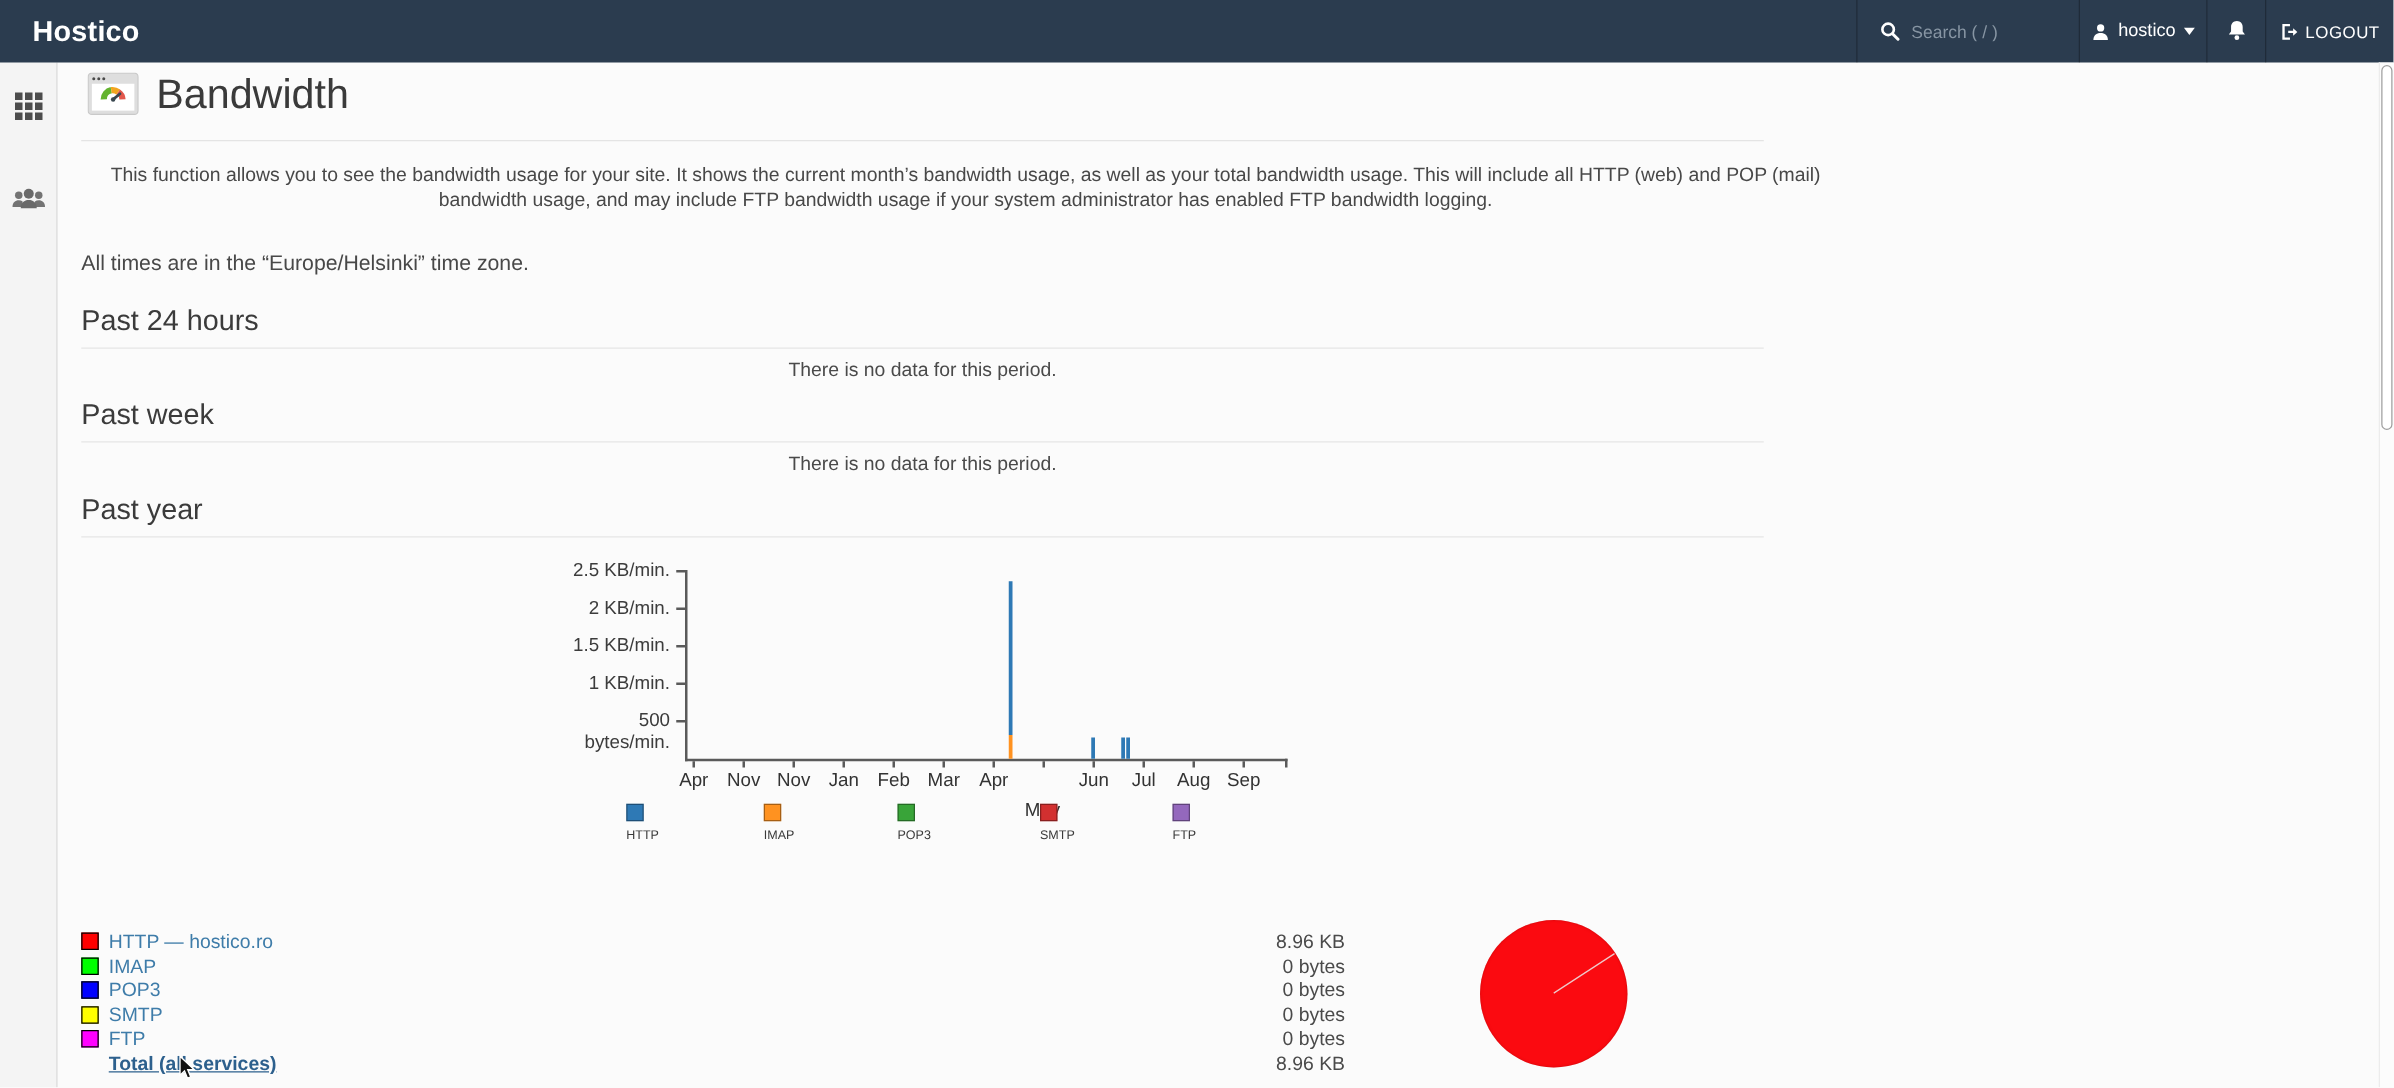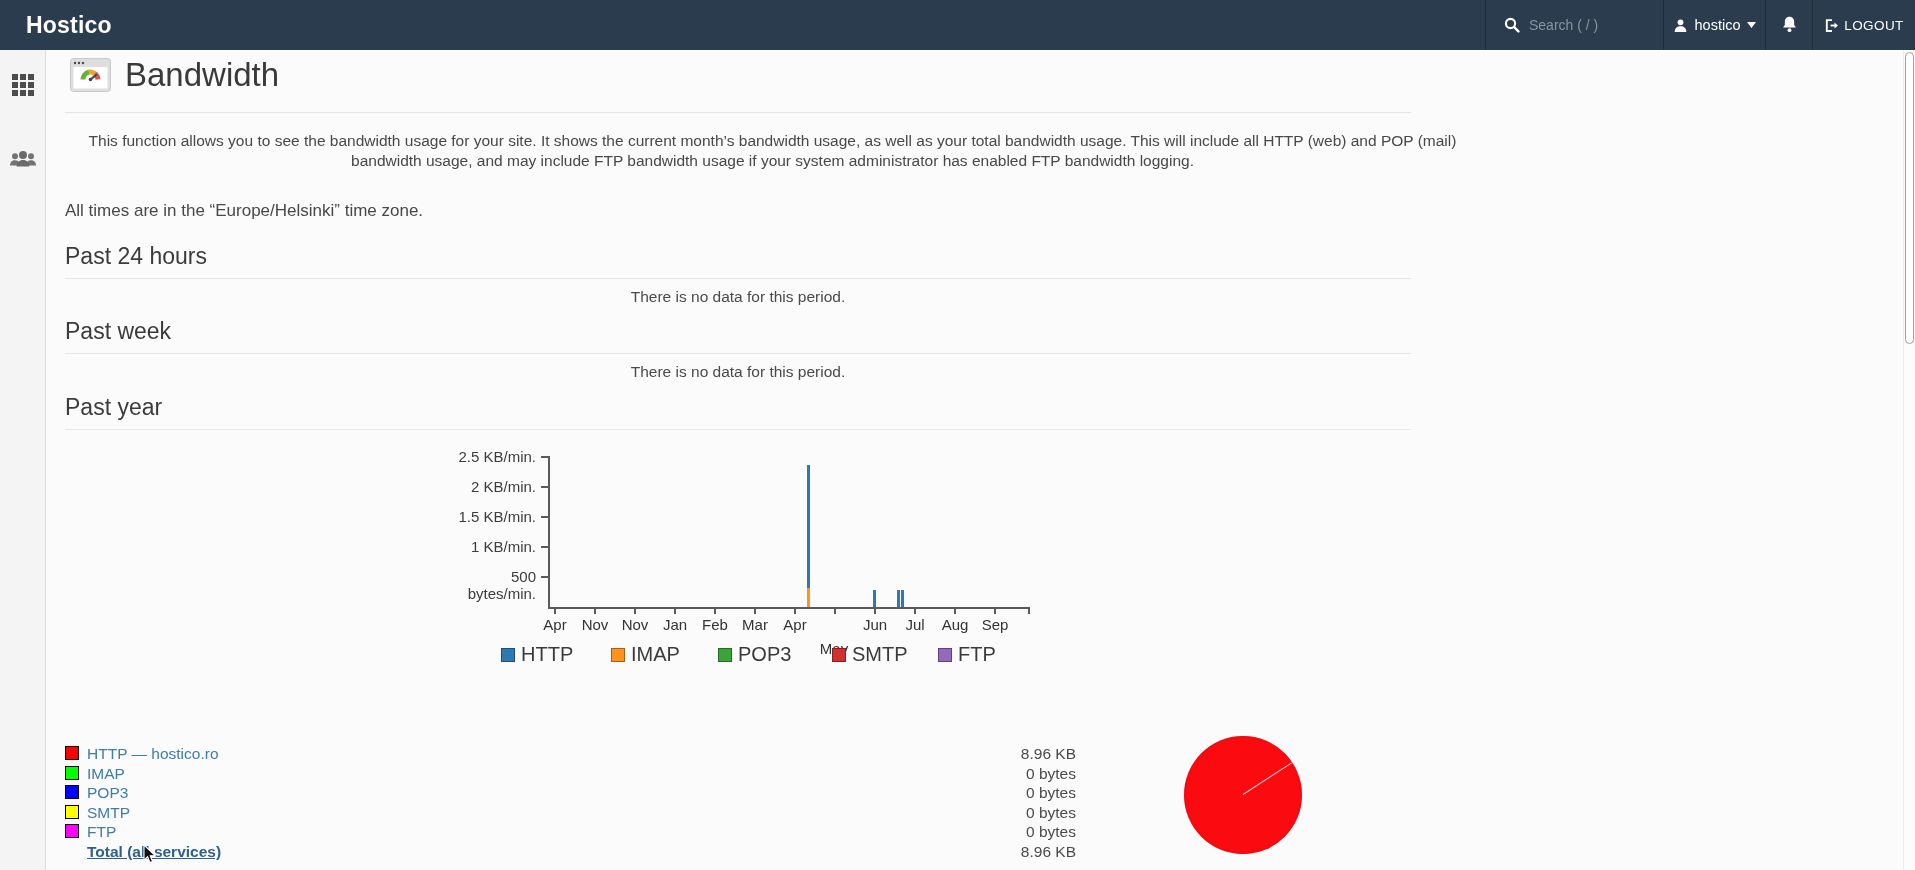--- a/index.html
+++ b/index.html
@@ -54,21 +54,21 @@
   .chart .haxis { position:absolute; left:108px; top:159px; width:482px; height:2px; background:#5a5a5a; }
   .chart .endtick { position:absolute; left:588px; top:159px; width:2px; height:7px; background:#5a5a5a; }
   .chart .ytick { position:absolute; width:7px; height:2px; background:#5a5a5a; left:101px; }
   .chart .ylab  { position:absolute; left:0; width:96px; text-align:right; font-size:15px; color:#3c3c3c; }
   .chart .mtick { position:absolute; width:2px; height:5px; background:#5a5a5a; top:161px; }
   .chart .mlab  { position:absolute; top:168px; width:40px; text-align:center; font-size:15px; color:#333; }
   .chart .bar   { position:absolute; width:3px; }
 
   
   .legend { left:440px; top:643px; width:640px; height:22px; }
-  .lg-item { position:absolute; display:flex; align-items:center; gap:6px; font-size:20px; color:#3a3a3a; }
+  .lg-item { position:absolute; display:flex; gap:6px; font-size:10px; color:#3a3a3a;flex-direction:column; }
   .lg-sw { width:14px; height:14px; border:1px solid rgba(0,0,0,.35); }
 
   
   .mtable { left:65px; top:745px; width:1011px; }
   .mrow { position:relative; height:19.5px; }
   .mrow .sw { position:absolute; left:0; top:1px; width:14px; height:14px; border:1px solid #000; }
   .mrow .lbl { position:absolute; left:22px; top:0; font-size:15.5px; color:#3e7ca9; text-decoration:none; cursor:pointer; }
   .mrow .lbl.total { font-weight:bold; text-decoration:underline; color:#2d608d; }
   .mrow .val { position:absolute; right:0; top:0; font-size:15.5px; color:#4a4a4a; }
 

